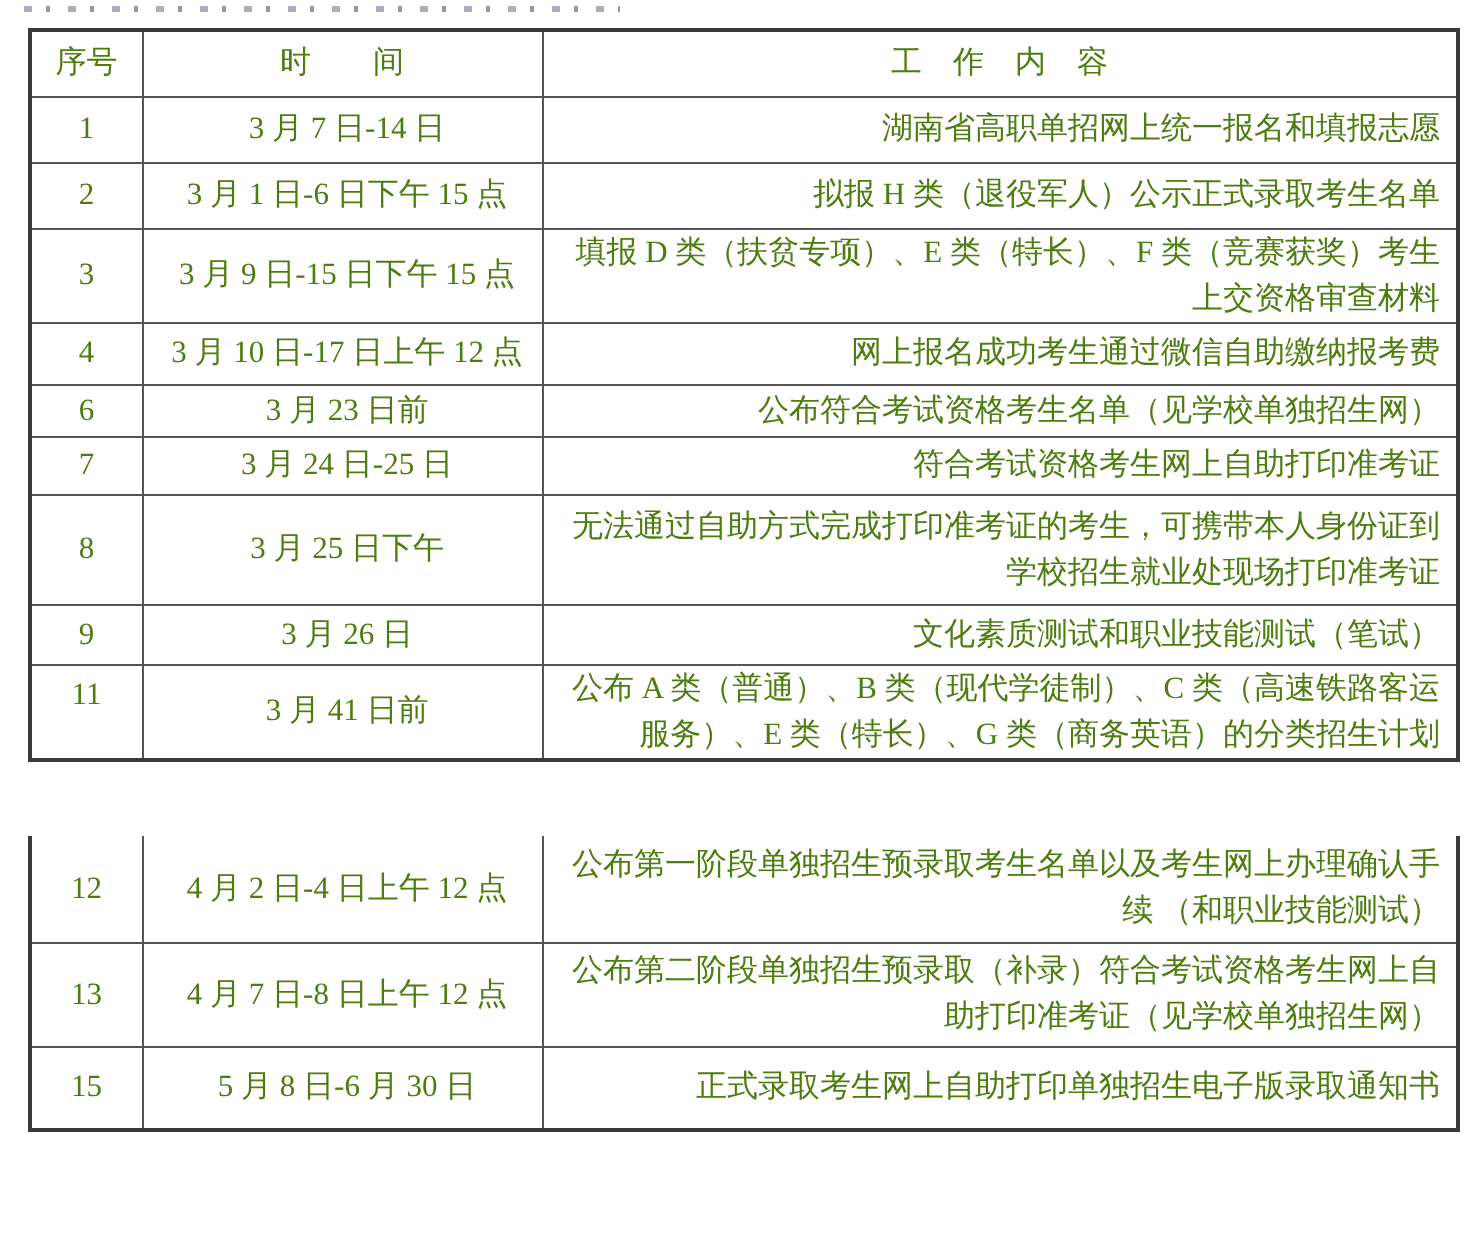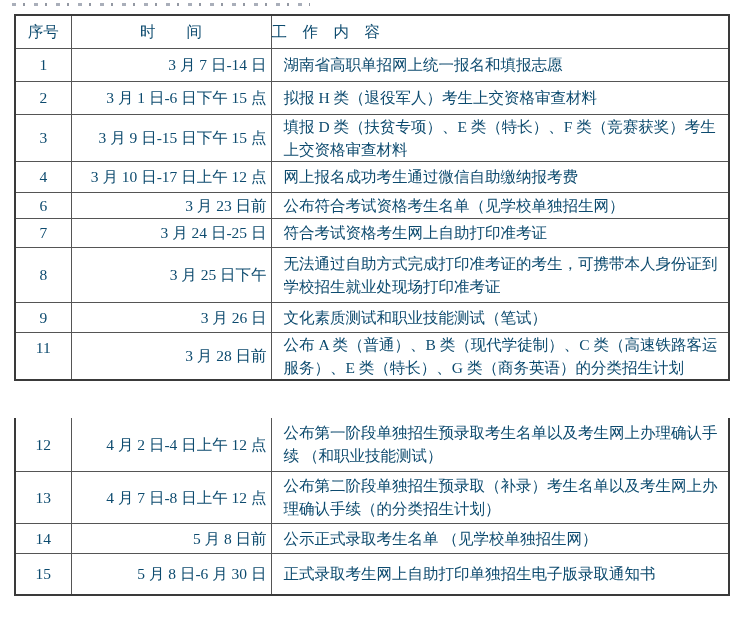--- a/index.html
+++ b/index.html
@@ -37,30 +37,30 @@
     table-layout: fixed;
     border: 2px solid #3a3a3a;
   }
   #table-1 { top: 14px; }
   #table-2 { top: 418px; border-top: none; }
   #table-2 tr:first-child td { border-top: none; }
   .sched th, .sched td {
     border: 1px solid #555555;
     font-size: 15.5px;
     font-weight: normal;
-    color: #0c4a6e;
+    color: #4d7c0f;
     vertical-align: middle;
     padding: 0;
     line-height: 23px;
   }
   .sched th { text-align: center; }
   td.no-cell   { text-align: center; }
-  td.time-cell { text-align: right; padding-left: 9px;  padding-right: 4px; margin-left: 48px; }
-  td.cont-cell { text-align: left; padding-left: 12px; padding-right: 8px; }
-  th.cont-head { text-align: left; }
+  td.time-cell { text-align: center; padding-left: 9px;  padding-right: 4px; margin-left: 48px; }
+  td.cont-cell { text-align: right; padding-left: 12px; padding-right: 8px; }
+  th.cont-head { text-align: center; }
   td.va-top { vertical-align: top; padding-top: 3px; }
 </style>
 </head>
 <body>
 
 <div class="fragments"></div>
 
 <table class="sched" id="table-1">
   <colgroup>
     <col style="width:56px">
@@ -74,21 +74,21 @@
     <th class="cont-head">工　作　内　容</th>
   </tr>
   <tr style="height:33px">
     <td class="no-cell">1</td>
     <td class="time-cell">3 月 7 日-14 日</td>
     <td class="cont-cell">湖南省高职单招网上统一报名和填报志愿</td>
   </tr>
   <tr style="height:33px">
     <td class="no-cell">2</td>
     <td class="time-cell">3 月 1 日-6 日下午 15 点</td>
-    <td class="cont-cell">拟报 H 类（退役军人）考生上交资格审查材料</td>
+    <td class="cont-cell">拟报 H 类（退役军人）公示正式录取考生名单</td>
   </tr>
   <tr style="height:38px">
     <td class="no-cell">3</td>
     <td class="time-cell">3 月 9 日-15 日下午 15 点</td>
     <td class="cont-cell">填报 D 类（扶贫专项）、E 类（特长）、F 类（竞赛获奖）考生上交资格审查材料</td>
   </tr>
   <tr style="height:31px">
     <td class="no-cell">4</td>
     <td class="time-cell">3 月 10 日-17 日上午 12 点</td>
     <td class="cont-cell">网上报名成功考生通过微信自助缴纳报考费</td>
@@ -108,47 +108,42 @@
     <td class="time-cell">3 月 25 日下午</td>
     <td class="cont-cell">无法通过自助方式完成打印准考证的考生，可携带本人身份证到学校招生就业处现场打印准考证</td>
   </tr>
   <tr style="height:30px">
     <td class="no-cell">9</td>
     <td class="time-cell">3 月 26 日</td>
     <td class="cont-cell">文化素质测试和职业技能测试（笔试）</td>
   </tr>
   <tr style="height:40px">
     <td class="no-cell va-top">11</td>
-    <td class="time-cell">3 月 28 日前</td>
+    <td class="time-cell">3 月 41 日前</td>
     <td class="cont-cell">公布 A 类（普通）、B 类（现代学徒制）、C 类（高速铁路客运服务）、E 类（特长）、G 类（商务英语）的分类招生计划</td>
   </tr>
 </tbody>
   </table>
 
 <table class="sched" id="table-2">
   <colgroup>
     <col style="width:56px">
     <col style="width:200px">
     <col style="width:458px">
   </colgroup>
   <tbody>
       <tr style="height:53px">
     <td class="no-cell">12</td>
     <td class="time-cell">4 月 2 日-4 日上午 12 点</td>
     <td class="cont-cell">公布第一阶段单独招生预录取考生名单以及考生网上办理确认手续 （和职业技能测试）</td>
   </tr>
   <tr style="height:52px">
     <td class="no-cell">13</td>
     <td class="time-cell">4 月 7 日-8 日上午 12 点</td>
-    <td class="cont-cell">公布第二阶段单独招生预录取（补录）考生名单以及考生网上办理确认手续（的分类招生计划）</td>
-  </tr>
-  <tr style="height:30px">
-    <td class="no-cell">14</td>
-    <td class="time-cell">5 月 8 日前</td>
-    <td class="cont-cell">公示正式录取考生名单 （见学校单独招生网）</td>
+    <td class="cont-cell">公布第二阶段单独招生预录取（补录）符合考试资格考生网上自助打印准考证（见学校单独招生网）</td>
   </tr>
   <tr style="height:42px">
     <td class="no-cell">15</td>
     <td class="time-cell">5 月 8 日-6 月 30 日</td>
     <td class="cont-cell">正式录取考生网上自助打印单独招生电子版录取通知书</td>
   </tr>
 </tbody>
   </table>
 
 </body></html>

